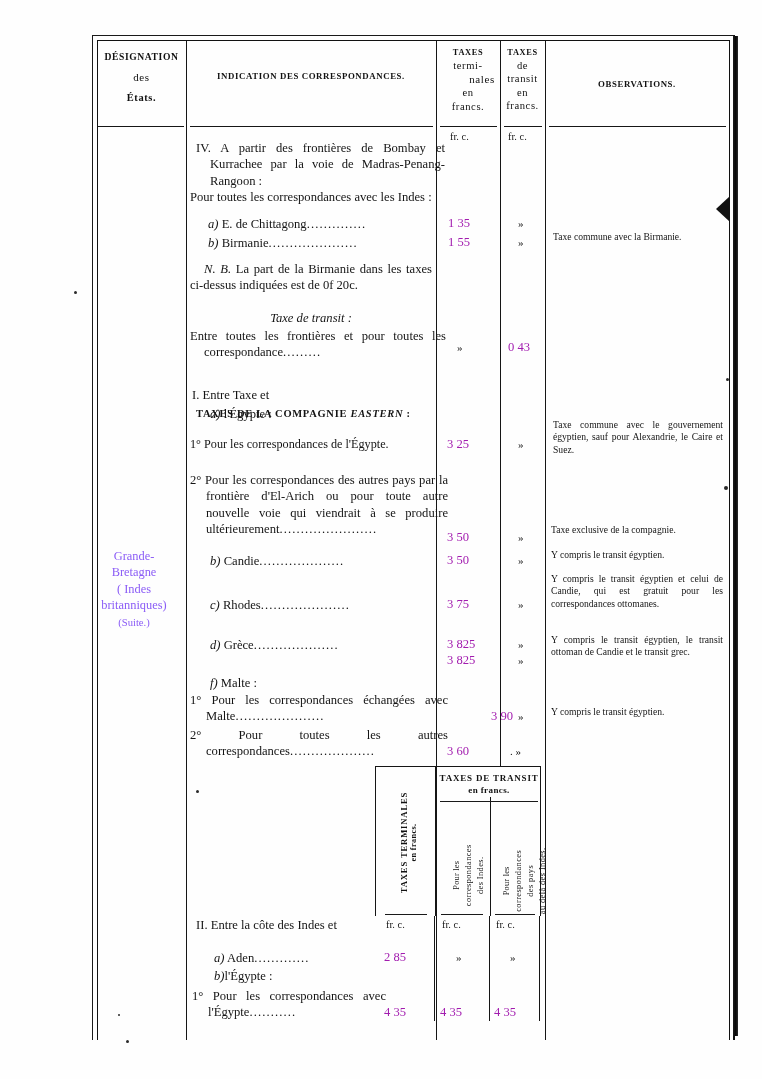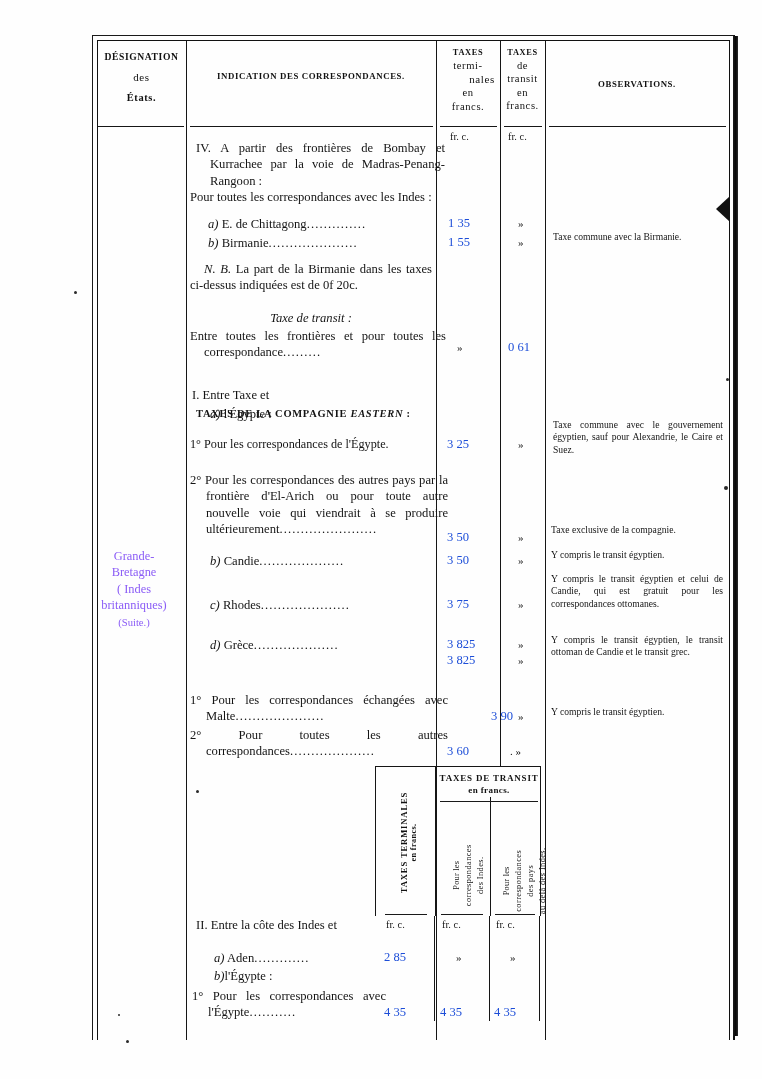--- a/index.html
+++ b/index.html
@@ -90,21 +90,21 @@
   }
   .ital { font-style: italic; }
   .smcap {
     font-size: 10.5px;
     letter-spacing: 0.7px;
     font-weight: bold;
   }
   .num {
     position: absolute;
     font-size: 12.6px;
-    color: #1d4ed8;
+    color: #a21caf;
     white-space: nowrap;
   }
   .guil {
     position: absolute;
     font-size: 11px;
     color: #1a1a1a;
   }
   .obs {
     position: absolute;
     font-size: 9.6px;
@@ -288,21 +288,21 @@
 
   <div class="blk corr ital" style="left:190px; top:310px; width:242px; text-align:center;">
     <span>Taxe de transit :</span>
   </div>
 
   <div class="blk corr" style="left:190px; top:328px; width:242px; padding-left:14px;">
     <span style="margin-left:-14px;">Entre toutes les frontières et pour toutes les correspondance</span><span class="dots">.........</span>
   </div>
   <div class="guil" style="left:457px; top:341px;"></div>
   <div class="guil" style="left:457px; top:341px;">»</div>
-  <div class="num" style="left:508px; top:340px;">0 61</div>
+  <div class="num" style="left:508px; top:340px;">0 43</div>
 
   <div class="blk smcap" style="left:196px; top:369px; width:240px;margin-top:38px;">
     <span>TAXES DE LA COMPAGNIE </span><span class="ital">EASTERN</span><span> :</span>
   </div>
 
   <div class="blk corr" style="left:192px; top:387px; width:240px;">
     <span>I. Entre Taxe et</span>
   </div>
 
   <div class="blk corr" style="left:210px; top:406px; width:222px;">
@@ -341,20 +341,24 @@
   <div class="blk corr" style="left:210px; top:637px; width:222px; white-space:nowrap;">
     <span class="ital">d)</span>
     <span>Grèce</span><span class="dots">....................</span>
   </div>
   <div class="num" style="left:447px; top:637px;">3 825</div>
   <div class="guil" style="left:518px; top:638px;">»</div>
 
   <div class="num" style="left:447px; top:653px;">3 825</div>
   <div class="guil" style="left:518px; top:654px;">»</div>
 
+  <div class="blk corr" style="left:210px; top:675px; width:222px;">
+    <span class="ital">f)</span>
+    <span>Malte :</span>
+  </div>
 
   <div class="blk corr" style="left:190px; top:692px; width:242px; padding-left:16px;">
     <span style="margin-left:-16px;">1°</span>
     <span>Pour les correspondances échangées avec Malte</span><span class="dots">.....................</span>
   </div>
   <div class="num" style="left:447px; top:709px;margin-left:44px;">3 90</div>
   <div class="guil" style="left:518px; top:710px;">»</div>
 
   <div class="blk corr" style="left:190px; top:727px; width:242px; padding-left:16px;">
     <span style="margin-left:-16px;">2°</span>

